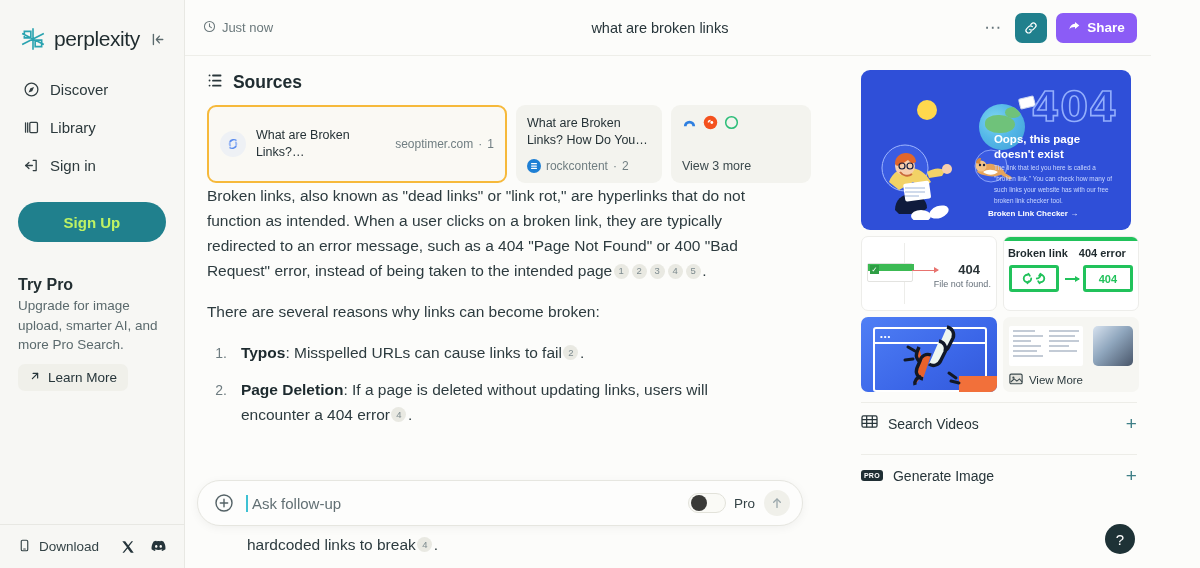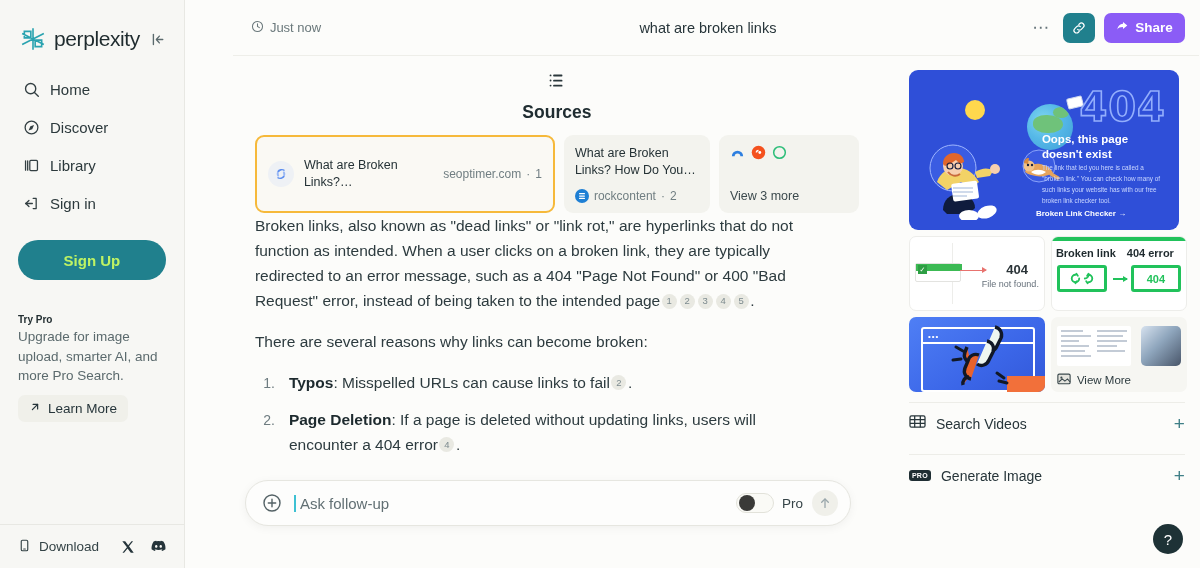--- a/index.html
+++ b/index.html
@@ -2,21 +2,21 @@
 <html><head>
 <meta charset="utf-8">
 <style>
   * { box-sizing: border-box; margin: 0; padding: 0; }
   html, body {
     width: 1200px; height: 568px;
     font-family: "Liberation Sans", sans-serif;
     background: #fcfcfa;
     overflow: hidden;
   }
-  .app { display: flex; width: 1068px; height: 568px; gap: 48px; }
+  .app { display: flex; width: 1068px; height: 568px; }
 
   
   .sidebar {
     width: 218px; height: 568px;
     background: #f7f7f4;
     border-right: 1px solid #e8e8e3;
     display: flex; flex-direction: column;
     position: relative;
   }
   .brand-row {
@@ -55,21 +55,21 @@
   }
   .nav-item .ic { width: 18px; height: 18px; display: flex; align-items: center; justify-content: center; color: #333f42; }
   .signup-btn {
     margin: 18px 18px 0 18px; height: 40px;
     background: #20808d; border-radius: 22px;
     color: #bef264; font-size: 15px; font-weight: 700;
     display: flex; align-items: center; justify-content: center;
     cursor: pointer;
   }
   .trypro { padding: 34px 18px 0 18px; }
-  .trypro-title { font-size: 10px; font-weight: 700; color: #232f32; }
+  .trypro-title { font-size: 16px; font-weight: 700; color: #232f32; }
   .trypro-desc { font-size: 13.5px; color: #5b6a6d; line-height: 1.45; margin-top: 2px; }
   .learn-more {
     margin-top: 9px; display: inline-flex; align-items: center; gap: 7px;
     background: #f0f0ea; border-radius: 7px;
     padding: 6px 11px; font-size: 13.5px; color: #26353a; cursor: pointer;
   }
   .sidebar-footer {
     margin-top: auto;
     border-top: 1px solid #e8e8e3;
     height: 44px; display: flex; align-items: center;
@@ -99,21 +99,21 @@
   }
   .share-btn {
     height: 30px; border-radius: 7px; background: #8b5cf6;
     display: flex; align-items: center; gap: 6px;
     padding: 0 12px; color: #fff; font-size: 13.5px; font-weight: 700; cursor: pointer;
   }
 
   .content { flex: 1; display: flex; overflow: hidden; position: relative; }
   .answer-col { flex: 1; padding: 16px 40px 0 22px; overflow: hidden; position: relative; }
 
-  .section-head { display: flex; align-items: center; gap: 9px; margin-bottom: 12px; flex-direction: column; }
+  .section-head { display: flex; align-items: center; gap: 9px; margin-bottom: 12px; }
   .section-head .sh-title { font-size: 17.5px; font-weight: 700; color: #202d31; }
 
   .sources-row { display: flex; gap: 9px; }
   .src-card {
     background: #f3f3ee; border-radius: 9px;
     padding: 10px 11px; cursor: pointer;
     display: flex; flex-direction: column; justify-content: center;
   }
   .src-card.wide {
     width: 300px; height: 78px;
@@ -285,29 +285,20 @@
             <path d="M15 10H8"></path>
             <path d="M11 6l-3.5 4 3.5 4"></path>
         </svg>
       </span>
     </div>
 
 
     <nav class="nav">
       <div class="nav-item">
         <span class="ic">
-          <svg viewBox="0 0 20 20" width="17" height="17" fill="none" stroke="currentColor" stroke-width="1.6">
-              <circle cx="9" cy="9" r="6"></circle>
-              <path d="M13.5 13.5L18 18" stroke-linecap="round"></path>
-            </svg>
-        </span>
-        <span>Home</span>
-      </div>
-      <div class="nav-item">
-        <span class="ic">
           <svg viewBox="0 0 20 20" width="17" height="17" fill="none" stroke="currentColor" stroke-width="1.5">
               <circle cx="10" cy="10" r="7.5"></circle>
               <path d="M13 7l-2.2 5L6.5 13.5 8.7 8.4z" fill="currentColor" stroke="none"></path>
             </svg>
         </span>
         <span>Discover</span>
       </div>
       <div class="nav-item">
         <span class="ic">
           <svg viewBox="0 0 20 20" width="17" height="17" fill="none" stroke="currentColor" stroke-width="1.5">
@@ -513,20 +504,23 @@
             </span>
           <span class="pro-label">Pro</span>
           <span class="send-btn">
             <svg viewBox="0 0 16 16" width="14" height="14" fill="none" stroke="currentColor" stroke-width="1.5" stroke-linecap="round" stroke-linejoin="round">
                 <path d="M8 13V3.5"></path>
                 <path d="M4.2 7.2L8 3.4l3.8 3.8"></path>
               </svg>
           </span>
         </div>
 
+        <div class="tail-line">
+          <span>hardcoded links to break</span><span class="cite">4</span>.
+        </div>
       </section>
 
       <aside class="media-col">
 
         <div class="hero">
           <span class="sun"></span>
           <span class="planet"></span>
           <span class="envelope"></span>
           <span class="astro">
             <svg width="96" height="82" viewBox="0 0 96 82">

